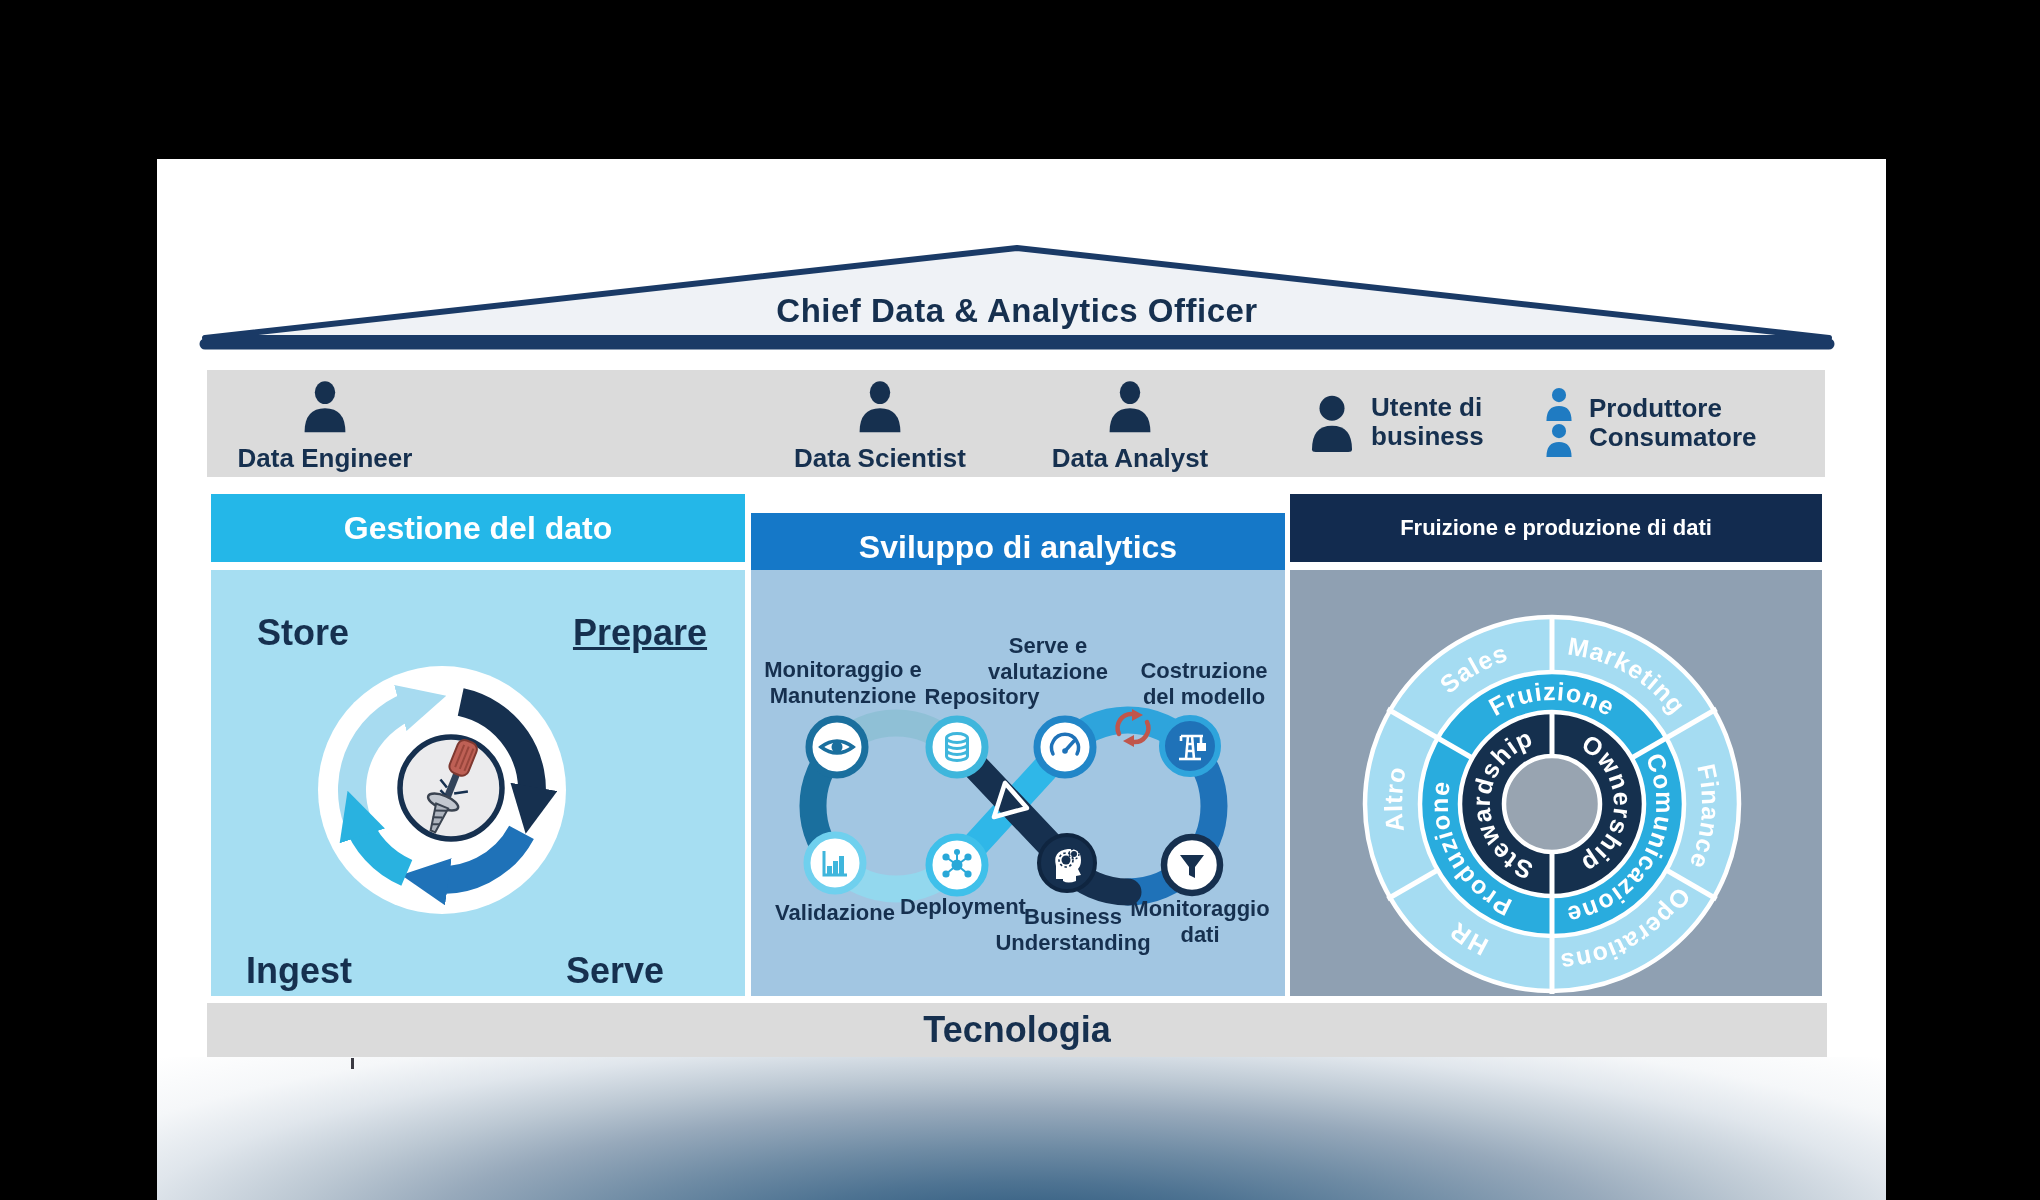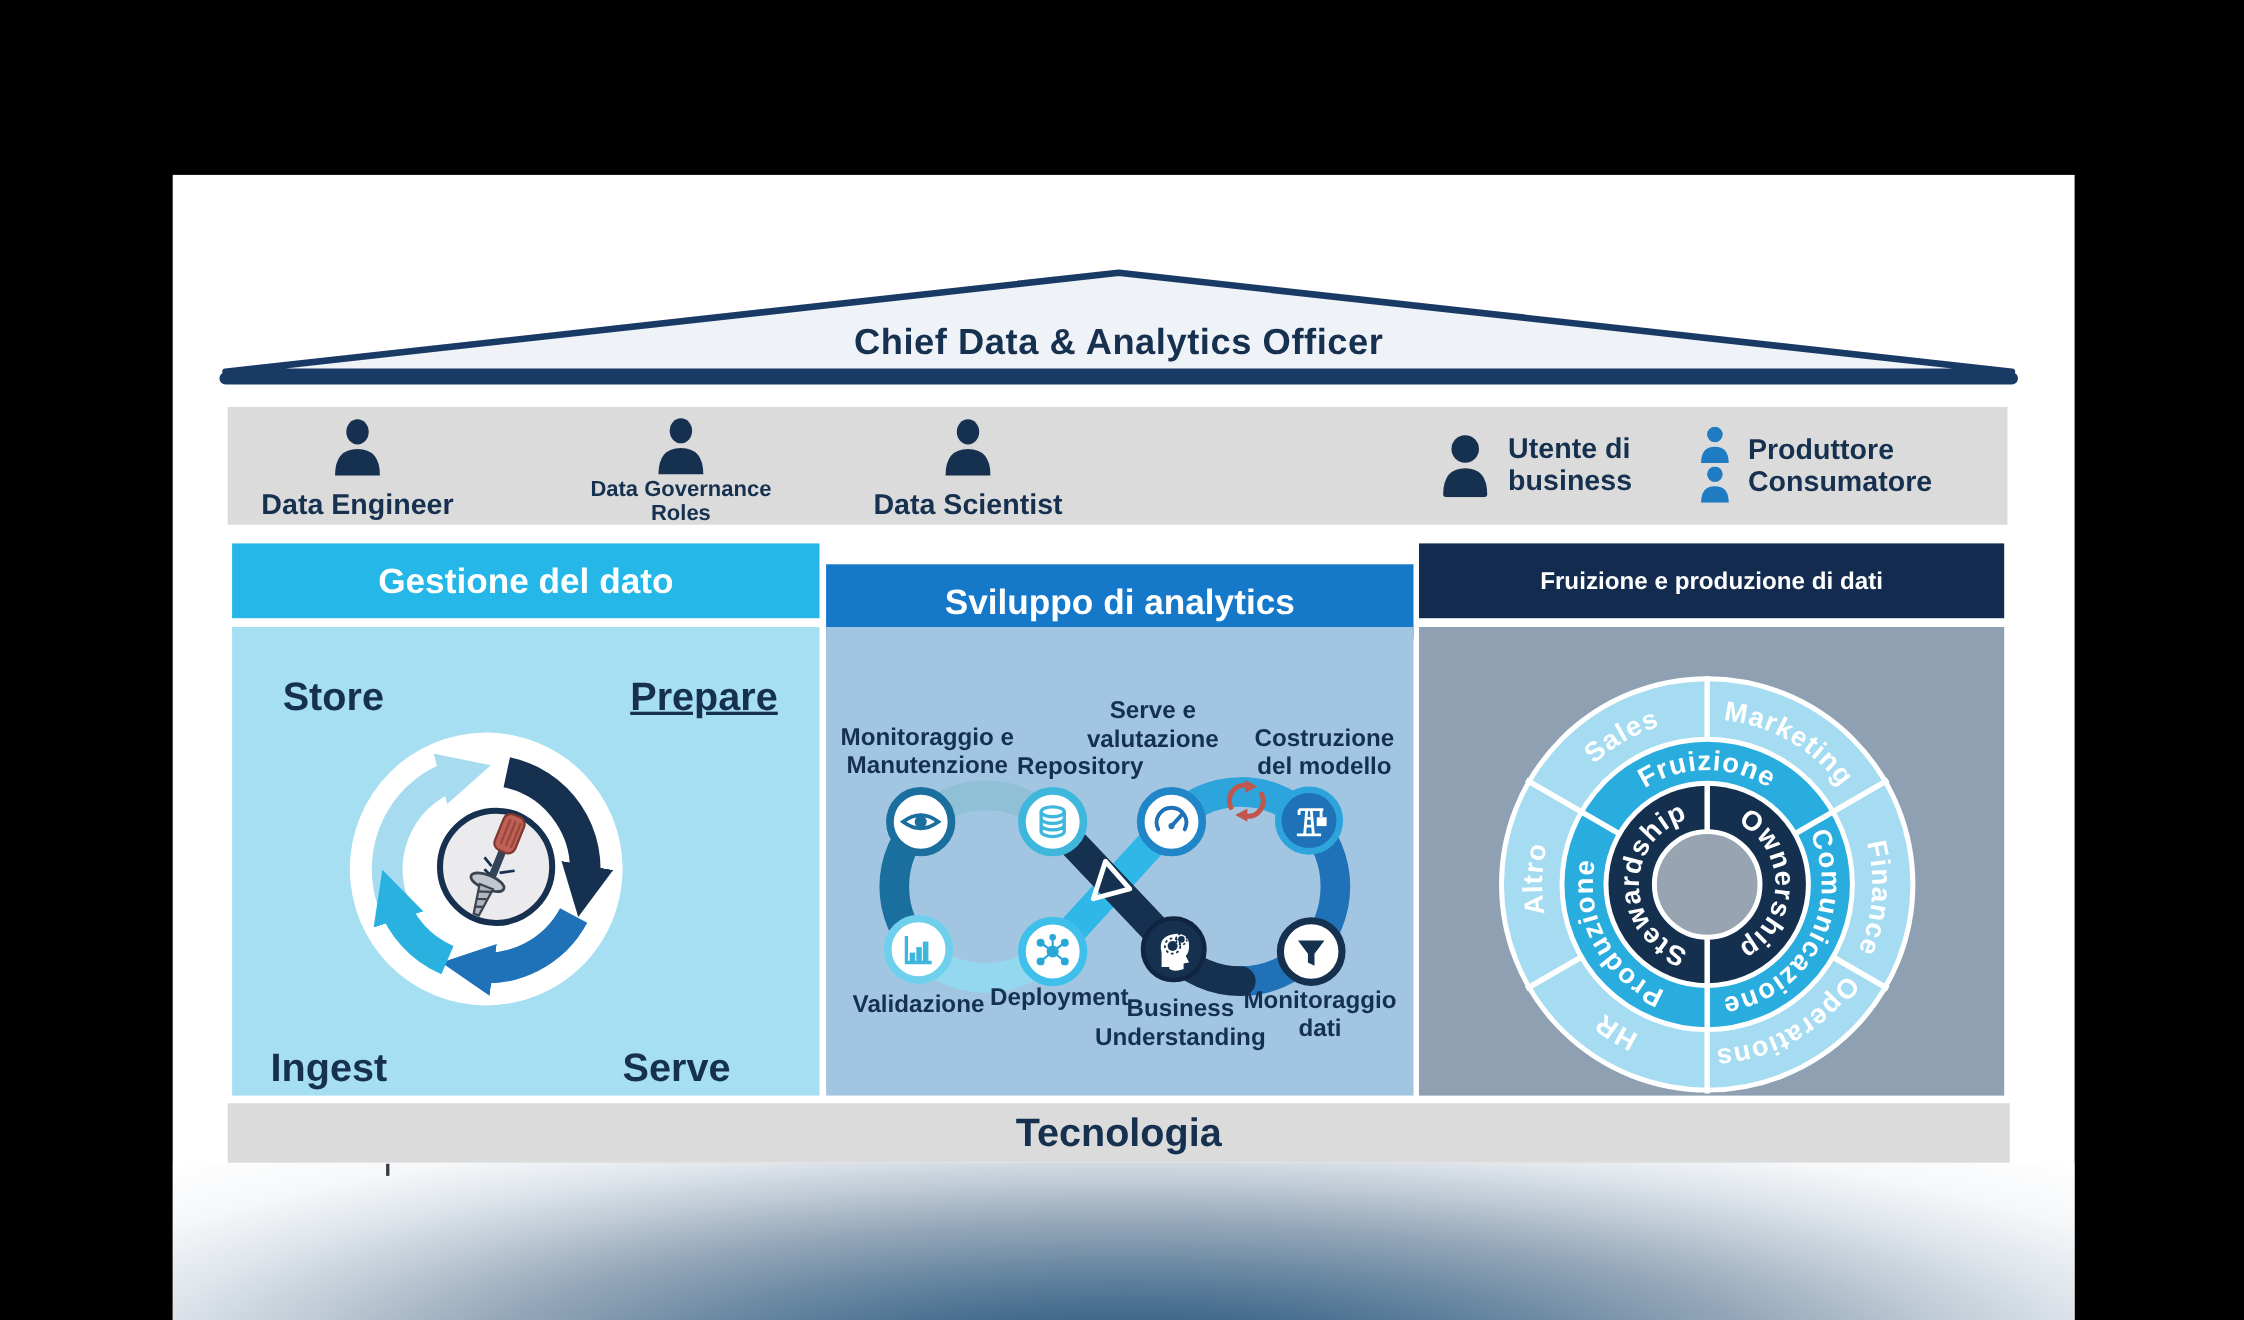--- a/index.html
+++ b/index.html
@@ -58,34 +58,33 @@
   <div class="slide-title">Chief Data &amp; Analytics Officer</div>
 
   <div class="roles-band">
     <div class="role" style="left:28px;top:8px;width:180px;">
       <svg class="role-icon" width="48" height="58" viewBox="0 0 40 42">
         <ellipse cx="20" cy="9" rx="8.5" ry="9.5" fill="#16304F"></ellipse>
             <path d="M3 42 Q3 22 20 22 Q37 22 37 42 Z" fill="#16304F"></path>
       </svg>
       <div class="lbl" style="margin-top:8px;">Data Engineer</div>
     </div>
-    <div class="role" style="left:322px;top:8px;width:180px;">
-      <svg class="role-icon" width="48" height="56" viewBox="0 0 40 42">
-        <ellipse cx="20" cy="9" rx="8.5" ry="9.5" fill="#16304F"></ellipse>
-            <path d="M3 42 Q3 22 20 22 Q37 22 37 42 Z" fill="#16304F"></path>
-      </svg>
-      <div class="lbl small">Data Governance</div>
-      <div class="lbl small">Roles</div>
-    </div>
     <div class="role" style="left:583px;top:8px;width:180px;">
       <svg class="role-icon" width="48" height="58" viewBox="0 0 40 42">
         <ellipse cx="20" cy="9" rx="8.5" ry="9.5" fill="#16304F"></ellipse>
             <path d="M3 42 Q3 22 20 22 Q37 22 37 42 Z" fill="#16304F"></path>
       </svg>
       <div class="lbl" style="margin-top:8px;">Data Scientist</div>
+    </div>
+    <div class="role" style="left:833px;top:8px;width:180px;">
+      <svg class="role-icon" width="48" height="58" viewBox="0 0 40 42">
+        <ellipse cx="20" cy="9" rx="8.5" ry="9.5" fill="#16304F"></ellipse>
+            <path d="M3 42 Q3 22 20 22 Q37 22 37 42 Z" fill="#16304F"></path>
+      </svg>
+      <div class="lbl" style="margin-top:8px;">Data Analyst</div>
     </div>
     <div class="role-side" style="left:1100px;top:22px;">
       <svg width="50" height="60" viewBox="0 0 40 44">
         <circle cx="20" cy="11" r="10" fill="#16304F"></circle>
             <path d="M4 44 Q4 25 20 25 Q36 25 36 44 L36 44 Q36 46 33 46 L7 46 Q4 46 4 44 Z" fill="#16304F"></path>
       </svg>
       <div class="lbl">
         <div>Utente di</div>
         <div>business</div>
       </div>

